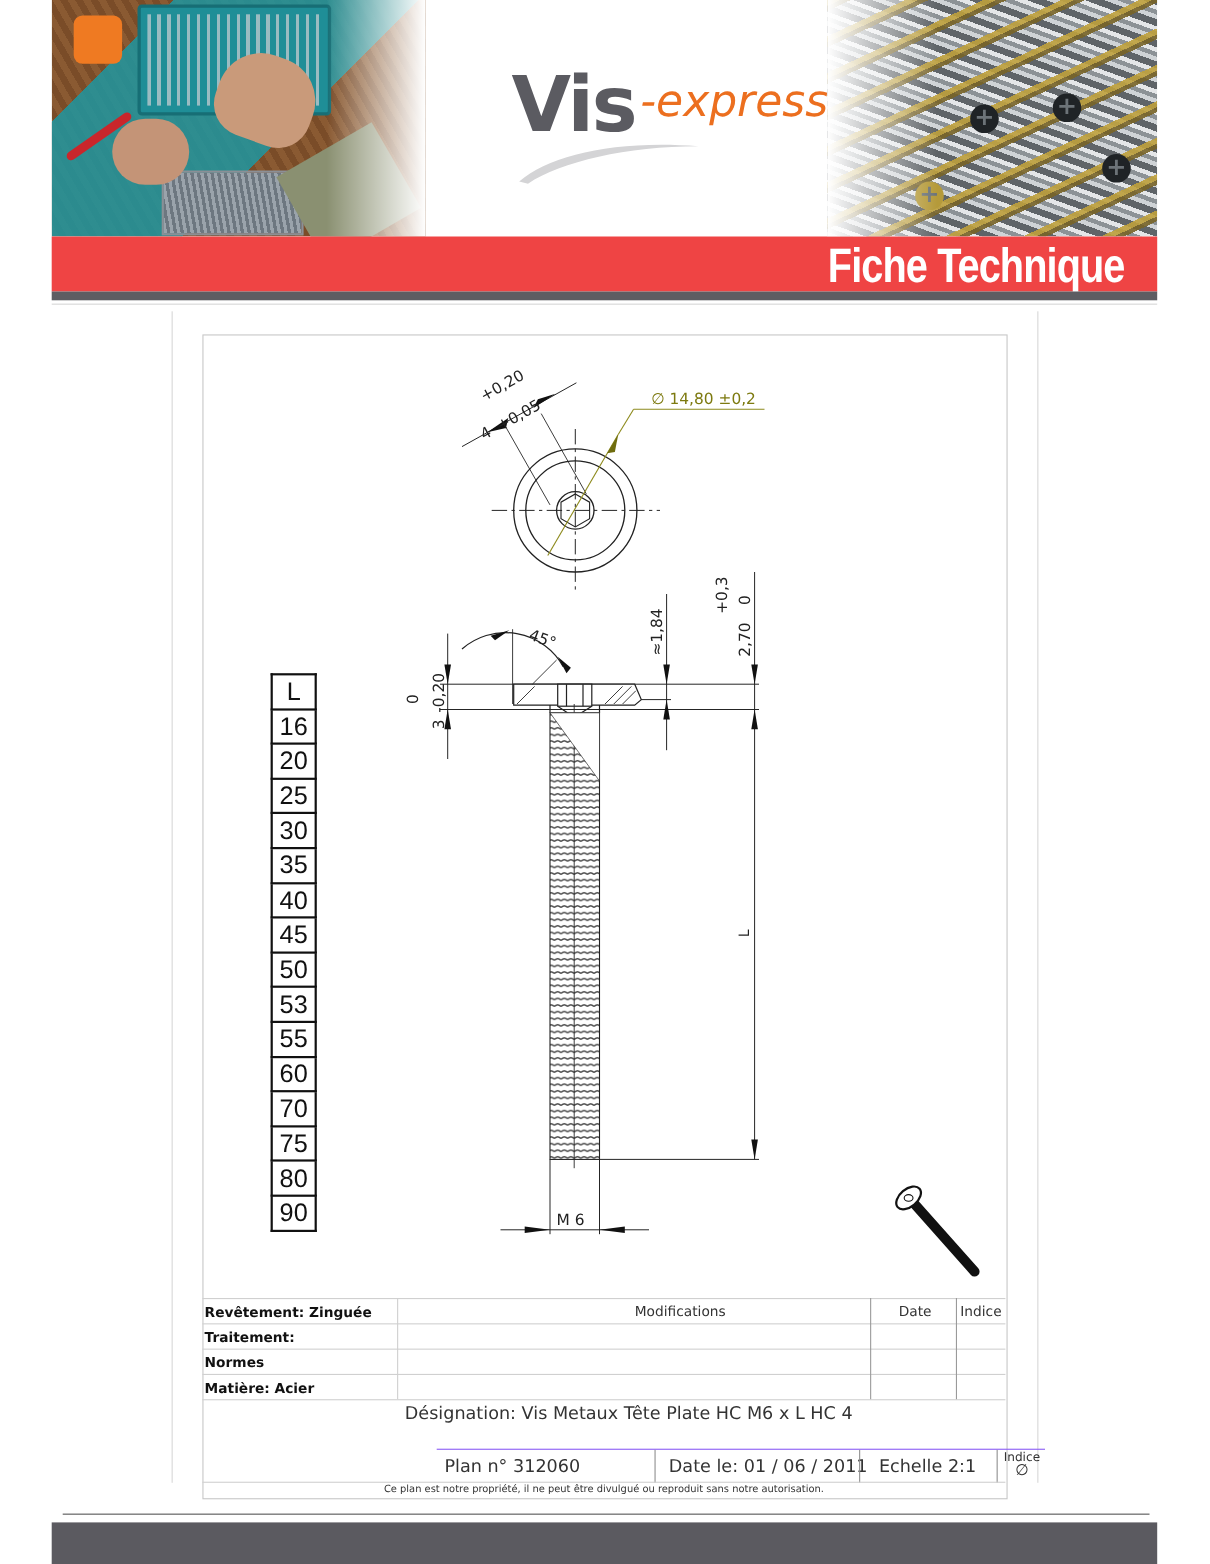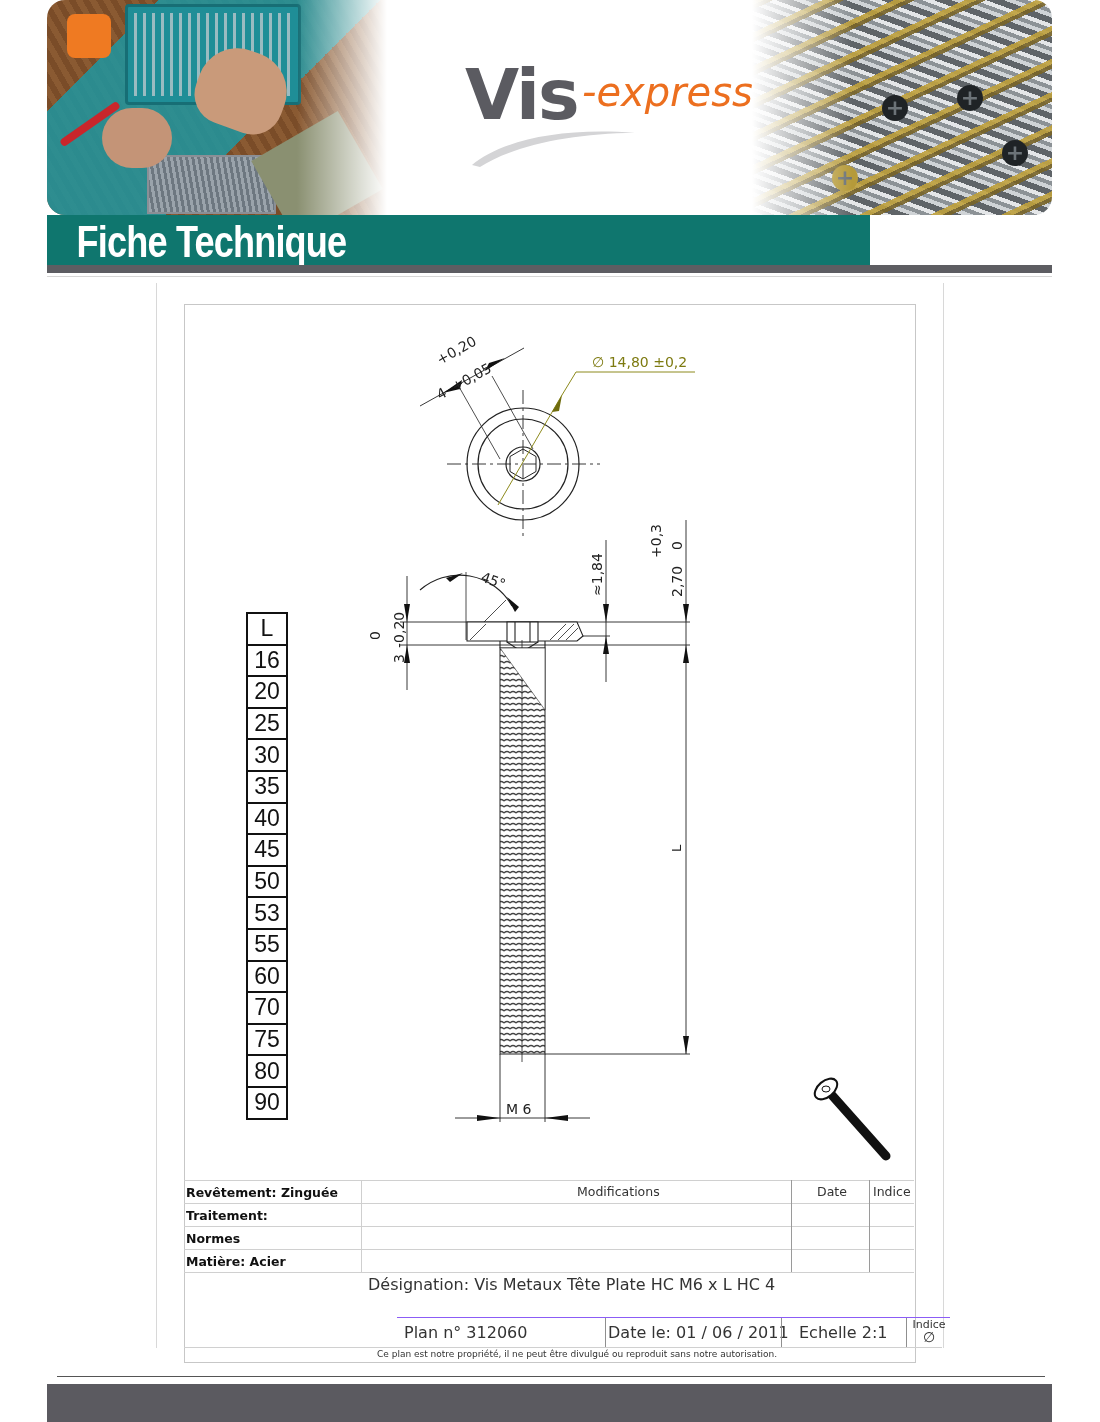--- a/index.html
+++ b/index.html
@@ -1,19 +1,19 @@
 <!DOCTYPE html>
 <html><head>
 <meta charset="utf-8">
 <style>
   html, body { margin: 0; padding: 0; background: #ffffff; }
   body { width: 1100px; height: 1422px; position: relative; overflow: hidden; font-family: "DejaVu Sans", sans-serif; }
 
   
-  .banner { position: absolute; left: 47px; top: 0; width: 1005px; height: 215px; background: #ffffff; overflow: hidden; border-radius: 18px; }
+  .banner { position: absolute; left: 47px; top: 0; width: 1005px; height: 215px; background: #ffffff; overflow: hidden; }
   .photo-left { position: absolute; left: 0; top: 0; width: 340px; height: 215px;
     background:
       radial-gradient(ellipse 60px 30px at 210px 60px, #d9c9b0 0%, transparent 70%),
       linear-gradient(135deg, transparent 0 20%, rgba(30,150,160,0.85) 20% 60%, transparent 60%),
       repeating-linear-gradient(60deg, #8a5a32 0 6px, #7a4c28 6px 12px);
   }
   .photo-left::after { content: ""; position: absolute; right: 0; top: 0; width: 90px; height: 100%;
     background: linear-gradient(90deg, rgba(255,255,255,0) 0%, #ffffff 100%); }
   .tool-box { position: absolute; left: 78px; top: 4px; width: 170px; height: 95px; background: #1f8e97; border: 3px solid #176e75; border-radius: 4px; }
   .tool-box::before { content:""; position:absolute; inset:6px; background: repeating-linear-gradient(90deg, #b9c7cc 0 3px, #1f8e97 3px 9px); opacity:.8; }
@@ -32,21 +32,21 @@
   .photo-right::before { content: ""; position: absolute; left: 0; top: 0; width: 100px; height: 100%;
     background: linear-gradient(90deg, #ffffff 0%, rgba(255,255,255,0) 100%); z-index: 2; }
   .screw-head { position: absolute; width: 26px; height: 26px; border-radius: 50%; background: #1f2326; }
   .screw-head::after { content: "+"; position: absolute; inset: 0; color: #6c7378; font-size: 22px; line-height: 26px; text-align: center; font-weight: bold; }
 
   .logo { position: absolute; left: 418px; top: 55px; width: 300px; height: 120px; }
   .logo-vis { position: absolute; left: 0; top: 0; font-family: "DejaVu Sans", sans-serif; font-size: 70px; font-weight: bold; color: #5b5b61; letter-spacing: -2px; line-height: 80px; }
   .logo-express { position: absolute; left: 117px; top: 12px; font-family: "DejaVu Sans", sans-serif; font-style: italic; font-size: 40px; color: #ec6f1f; line-height: 50px; }
   .logo-swoosh { position: absolute; left: 5px; top: 74px; width: 170px; height: 40px; }
 
-  .title-bar { position: absolute; left: 47px; top: 215px; width: 823px; height: 50px; background: #0f766e; text-align: left; }
+  .title-bar { position: absolute; left: 47px; top: 215px; width: 1005px; height: 50px; background: #ef4444; text-align: right; }
   .title-text { color: #ffffff; font-family: "Liberation Sans", sans-serif; font-weight: bold; font-size: 44px; line-height: 54px; letter-spacing: -1px; transform: scaleX(0.82); display: inline-block; }
   .title-under { position: absolute; left: 47px; top: 265px; width: 1005px; height: 8px; background: #5d5d62; }
   .title-rule { position: absolute; left: 47px; top: 276px; width: 1005px; height: 1px; background: #d6d6d6; }
 
   
   .frame-left { position: absolute; left: 156px; top: 283px; width: 1px; height: 1065px; background: #d8d8d8; }
   .frame-right { position: absolute; left: 943px; top: 283px; width: 1px; height: 1065px; background: #d8d8d8; }
 
   
   .sheet { position: absolute; left: 184px; top: 304px; width: 730px; height: 1057px; border: 1px solid #c7c7c7; background: #fff; }
@@ -60,21 +60,21 @@
   .tb { position: absolute; left: 184px; top: 1180px; width: 730px; font-family: "DejaVu Sans", sans-serif; color: #222; }
   .tb-row { position: absolute; left: 0; width: 730px; height: 23px; border-top: 1px solid #d0d0d0; }
   .tb-label { position: absolute; left: 2px; top: 4px; font-size: 12.5px; font-weight: bold; color: #111; }
   .tb-vline { position: absolute; width: 1px; background: #cfcfcf; }
   .tb-vline.dark { background: #9a9a9a; }
   .tb-head { position: absolute; top: 3px; font-size: 12.5px; color: #333; }
   .designation { position: absolute; left: 184px; top: 1275px; font-size: 16px; color: #333; }
   .plan-row { position: absolute; left: 361px; top: 1317px; height: 30px; width: 553px; border-top: 1px solid #8b5cf6; margin-left: 36px; }
   .plan-cell { position: absolute; top: 0; height: 30px; border-left: 1px solid #8f8f8f; font-size: 16px; color: #333; line-height: 30px; }
   .indice-cell { position: absolute; top: 0; height: 30px; border-left: 1px solid #8f8f8f; font-size: 11px; color: #333; text-align: center; line-height: 13px; }
-  .foot-row { position: absolute; left: 184px; top: 1347px; width: 730px; height: 14px; border-top: 1px solid #d0d0d0; text-align: center; font-size: 9px; line-height: 13px; color: #333; padding-left: 28px; }
+  .foot-row { position: absolute; left: 184px; top: 1347px; width: 730px; height: 14px; border-top: 1px solid #d0d0d0; text-align: center; font-size: 9px; line-height: 13px; color: #333; }
 
   .bottom-rule { position: absolute; left: 57px; top: 1376px; width: 988px; height: 1px; background: #555; }
   .footer-band { position: absolute; left: 47px; top: 1384px; width: 1005px; height: 38px; background: #5b5a60; }
 </style>
 </head>
 <body>
 
 <div class="banner">
   <div class="photo-left">
     <div class="tool-box"></div>
@@ -293,21 +293,21 @@
   <div class="tb-row" style="top:92px;"></div>
   <div class="tb-vline" style="left:177px;top:0;height:92px;"></div>
   <div class="tb-vline dark" style="left:607px;top:0;height:92px;"></div>
   <div class="tb-vline dark" style="left:685px;top:0;height:92px;"></div>
 </div>
 
 <div class="designation" style="left:368px;text-align:center;">Désignation: Vis Metaux Tête Plate HC   M6 x L   HC 4</div>
 
 <div class="plan-row">
   <span style="position:absolute;left:7px;top:0;font-size:16px;line-height:30px;color:#333;">Plan n° 312060</span>
-  <div class="plan-cell" style="left:208px;width:200px;padding-left:2px;">
+  <div class="plan-cell" style="left:198px;width:200px;padding-left:12px;">
     <span>Date le: 01 / 06 / 2011</span>
   </div>
   <div class="plan-cell" style="left:384px;width:105px;padding-left:17px;">
     <span>Echelle 2:1</span>
   </div>
   <div class="indice-cell" style="left:509px;width:44px;">
     <div>Indice</div>
     <div style="font-size:14px;">∅</div>
   </div>
 </div>

